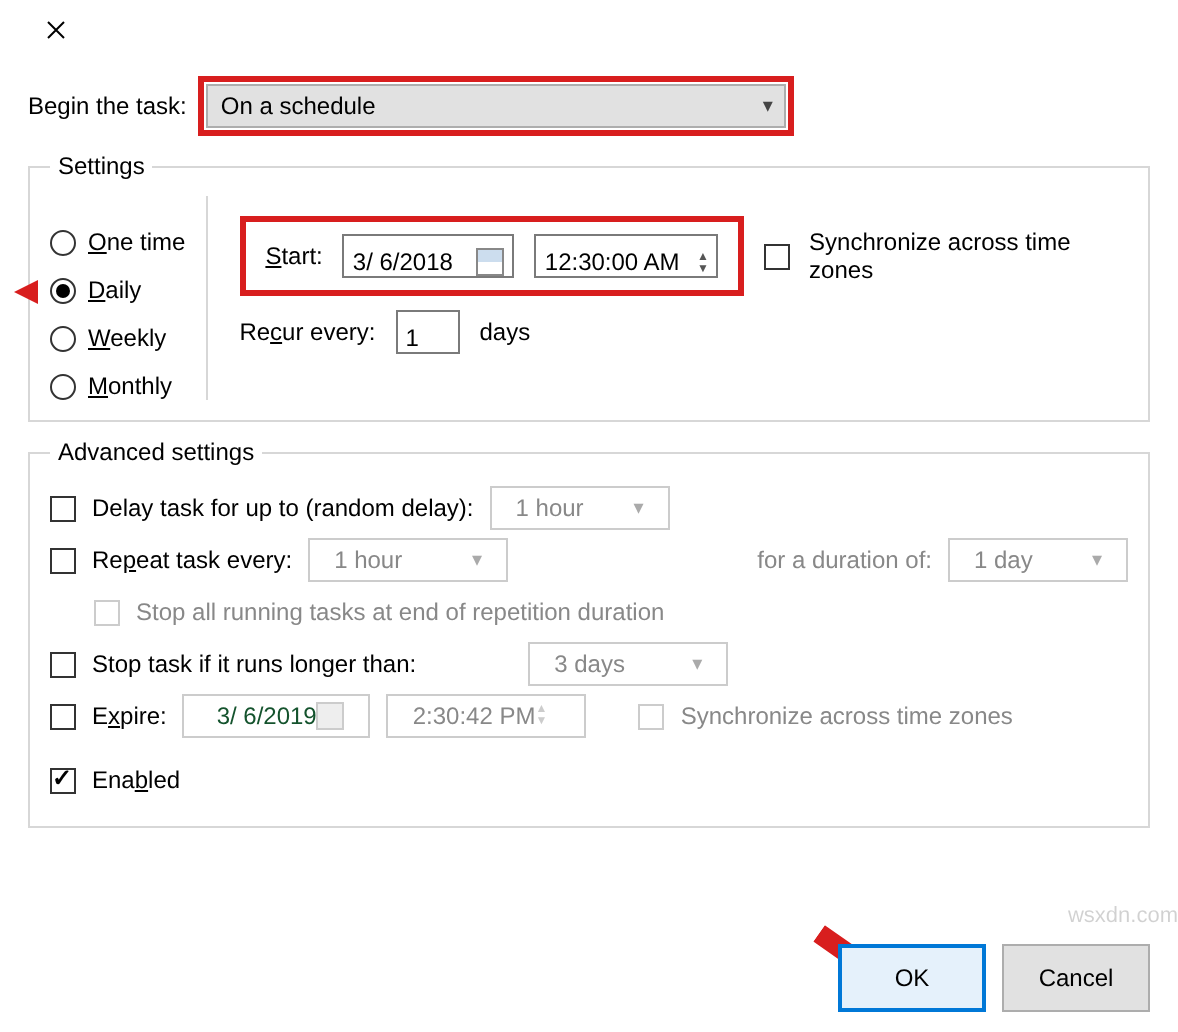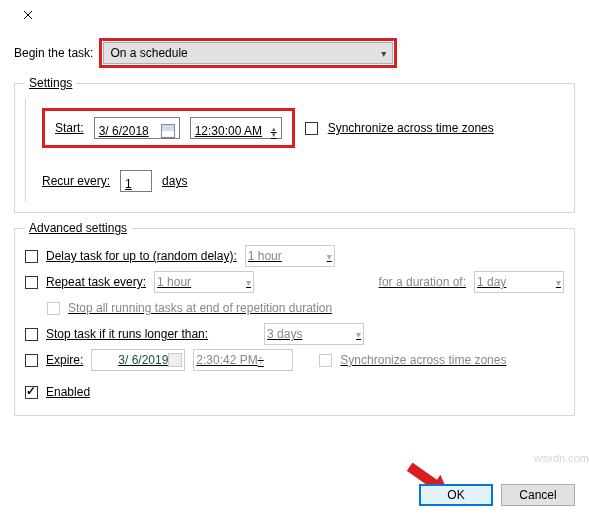--- a/index.html
+++ b/index.html
@@ -6,50 +6,50 @@
 body { margin: 0; background: #fff; width: 589px; height: 516px; overflow: hidden; position: relative; }
 .titlebar { height: 30px; display: flex; align-items: center; padding: 0 8px; }
 .titlebar .title { flex: 1; color: #000; font-size: 12px; }
 .close-btn { width: 40px; height: 30px; display: flex; align-items: center; justify-content: center; color: #000; }
 .content { padding: 8px 14px 0 14px; }
 .row-begin { display: flex; align-items: center; gap: 6px; margin-bottom: 8px; }
 .row-begin label { color: #000; }
 .dropdown { display: inline-flex; align-items: center; justify-content: space-between; background: #e1e1e1; border: 1px solid #adadad; height: 22px; padding: 0 6px; text-align: right; }
 .dropdown .arrow { font-size: 10px; color: #444; }
 .dropdown.main { width: 290px; }
-fieldset { border: 1px solid #d7d7d7; margin: 0 0 8px 0; padding: 8px 10px 10px 10px; text-decoration: underline; }
+fieldset { border: 1px solid #d7d7d7; margin: 0 0 8px 0; padding: 8px 10px 10px 10px; }
 fieldset legend { padding: 0 4px; color: #000; }
 .settings-body { display: flex; gap: 10px; }
 .freq-col { padding-top: 16px; display: flex; flex-direction: column; gap: 10px; position: relative; }
 .radio-row { display: flex; align-items: center; gap: 6px; color: #000; }
 .radio-row u { text-decoration: underline; }
 .radio { width: 13px; height: 13px; border: 1px solid #333; border-radius: 50%; display: inline-block; position: relative; background: #fff; }
 .radio.checked::after { content: ""; position: absolute; inset: 2px; border-radius: 50%; background: #000; }
 .v-sep { width: 1px; background: #d7d7d7; }
 .sched-col { flex: 1; padding: 10px 6px; }
 .start-row { display: flex; align-items: center; gap: 10px; }
 .lbl { color: #000; }
 .input-box { border: 1px solid #7a7a7a; background: #fff; height: 22px; padding: 0 4px; display: inline-flex; align-items: flex-end; }
 .date-box { width: 86px; justify-content: space-between; }
 .date-box .cal { width: 14px; height: 14px; background: linear-gradient(#cde 50%, #fff 50%); border: 1px solid #888; }
 .time-box { width: 92px; justify-content: space-between; }
 .spinner { display: flex; flex-direction: column; }
 .spinner span { font-size: 6px; line-height: 6px; color: #555; }
 .check { width: 13px; height: 13px; border: 1px solid #333; display: inline-block; background: #fff; position: relative; }
 .check.checked::after { content: "✓"; position: absolute; top: -3px; left: 0; font-size: 12px; font-weight: bold; color: #000; }
 .sync-lbl { color: #000; }
-.recur-row { margin-top: 22px; display: flex; align-items: center; gap: 10px; }
+.recur-row { margin-top: 7px; display: flex; align-items: center; gap: 10px; }
 .recur-box { width: 32px; text-align: left; }
 .adv-row { display: flex; align-items: center; gap: 8px; min-height: 26px; }
 .muted { color: #888; }
-.dd-dis { border: 1px solid #cccccc; background: #fff; color: #888; height: 22px; display: inline-flex; align-items: center; justify-content: space-between; padding: 0 2px; }
+.dd-dis { border: 1px solid #cccccc; background: #fff; color: #888; height: 22px; display: inline-flex; align-items: center; justify-content: space-between; padding: 0 12px; }
 .dd-dis .arrow { font-size: 10px; color: #aaa; }
 .indent { margin-left: 22px; }
 .btnbar { position: absolute; bottom: 10px; right: 14px; display: flex; gap: 8px; }
-.btn { width: 74px; height: 22px; border: 1px solid #adadad; background: #e1e1e1; display: flex; align-items: center; justify-content: center; }
+.btn { width: 74px; height: 34px; border: 1px solid #adadad; background: #e1e1e1; display: flex; align-items: center; justify-content: center; }
 .btn.ok { border: 2px solid #0078d7; background: #e5f1fb; }
 .watermark { position: absolute; right: 0; bottom: 52px; color: rgba(0,0,0,0.18); font-size: 11px; pointer-events: none; }
 .hl-red { border: 3px solid #d81e1e; padding: 1px; }
 .hl-start { border: 3px solid #d81e1e; padding: 6px 10px; display:flex; align-items:center; gap:10px;}
 .red-arrow { width: 0; height: 0; border-top: 6px solid transparent; border-bottom: 6px solid transparent; border-right: 12px solid #d81e1e; position: absolute; }
 .red-arrow-big { position: absolute; transform: rotate(35deg); }
 </style>
 </head>
 <body>
 
@@ -69,20 +69,41 @@
       <span class="dropdown main">
         <span>On a schedule</span>
         <span class="arrow">▾</span>
       </span>
     </span>
   </div>
 
   <fieldset>
     <legend>Settings</legend>
     <div class="settings-body">
+      <div class="freq-col">
+        <div class="radio-row">
+          <span class="radio"></span>
+          <span><u>O</u>ne time</span>
+        </div>
+        <div style="position:relative;">
+          <span class="red-arrow" style="left:-18px; top:2px;"></span>
+          <div class="radio-row">
+            <span class="radio checked"></span>
+            <span><u>D</u>aily</span>
+          </div>
+        </div>
+        <div class="radio-row">
+          <span class="radio"></span>
+          <span><u>W</u>eekly</span>
+        </div>
+        <div class="radio-row">
+          <span class="radio"></span>
+          <span><u>M</u>onthly</span>
+        </div>
+      </div>
       <div class="v-sep"></div>
       <div class="sched-col">
         <div class="start-row">
           <span class="hl-start">
             <span class="lbl"><u>S</u>tart:</span>
             <span class="input-box date-box">
               <span>3/ 6/2018</span>
               <span class="cal"></span>
             </span>
             <span class="input-box time-box">

